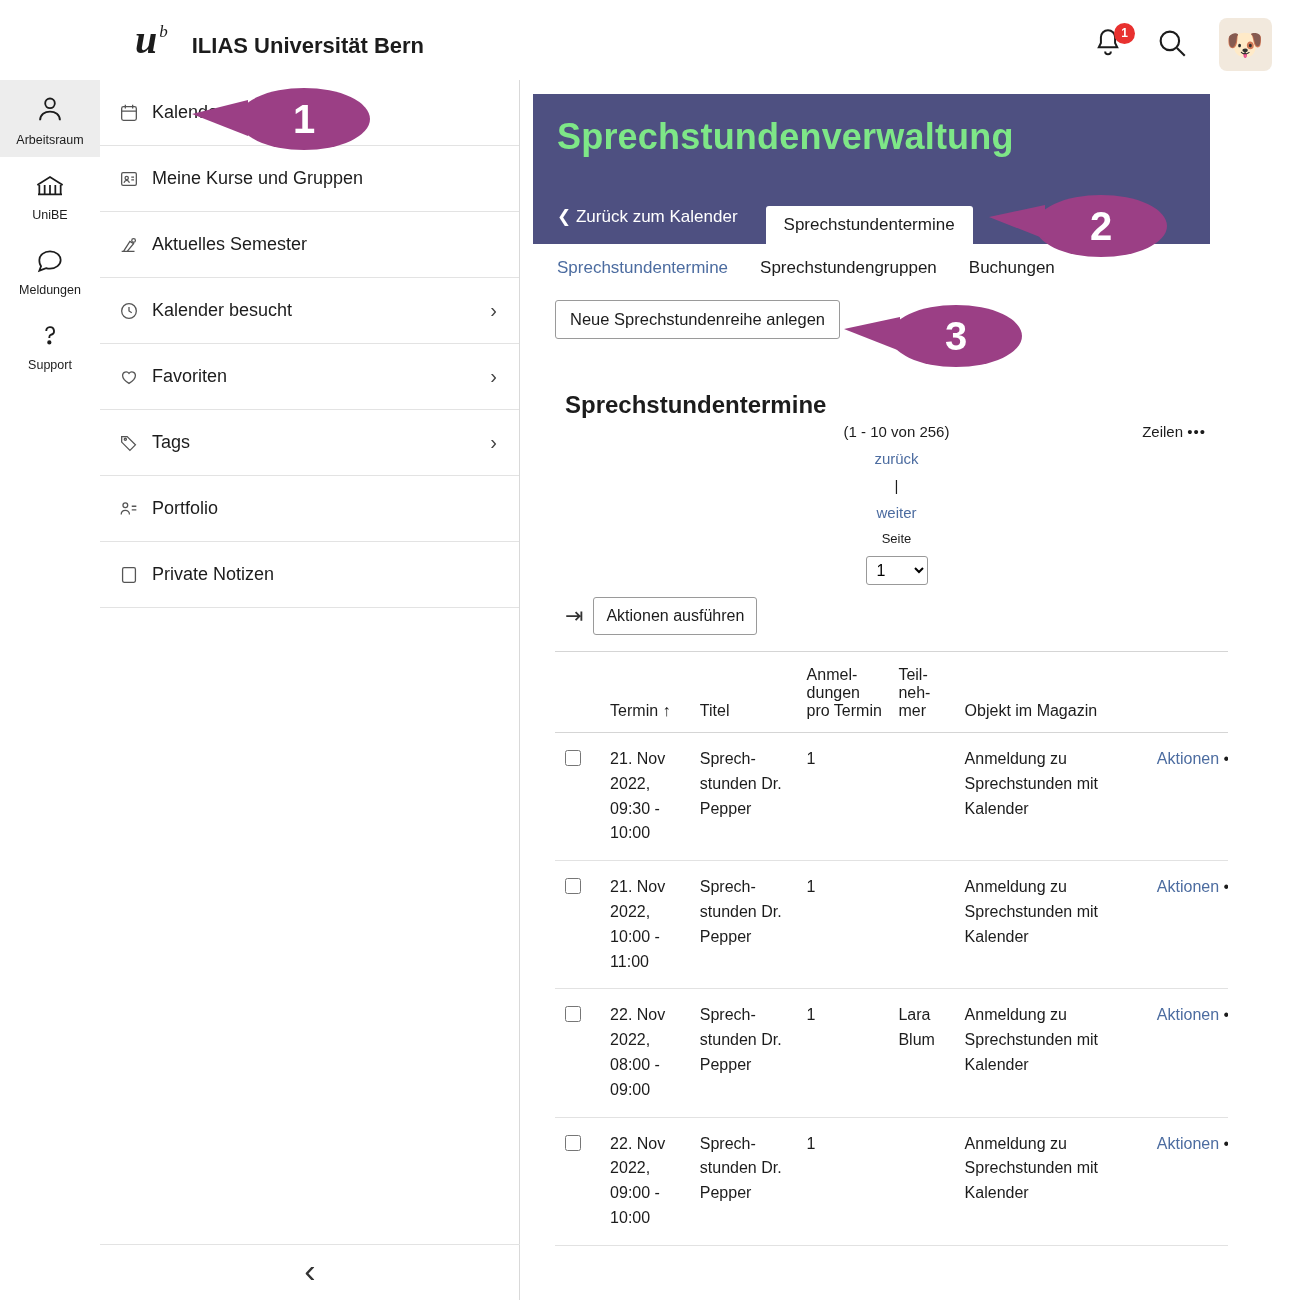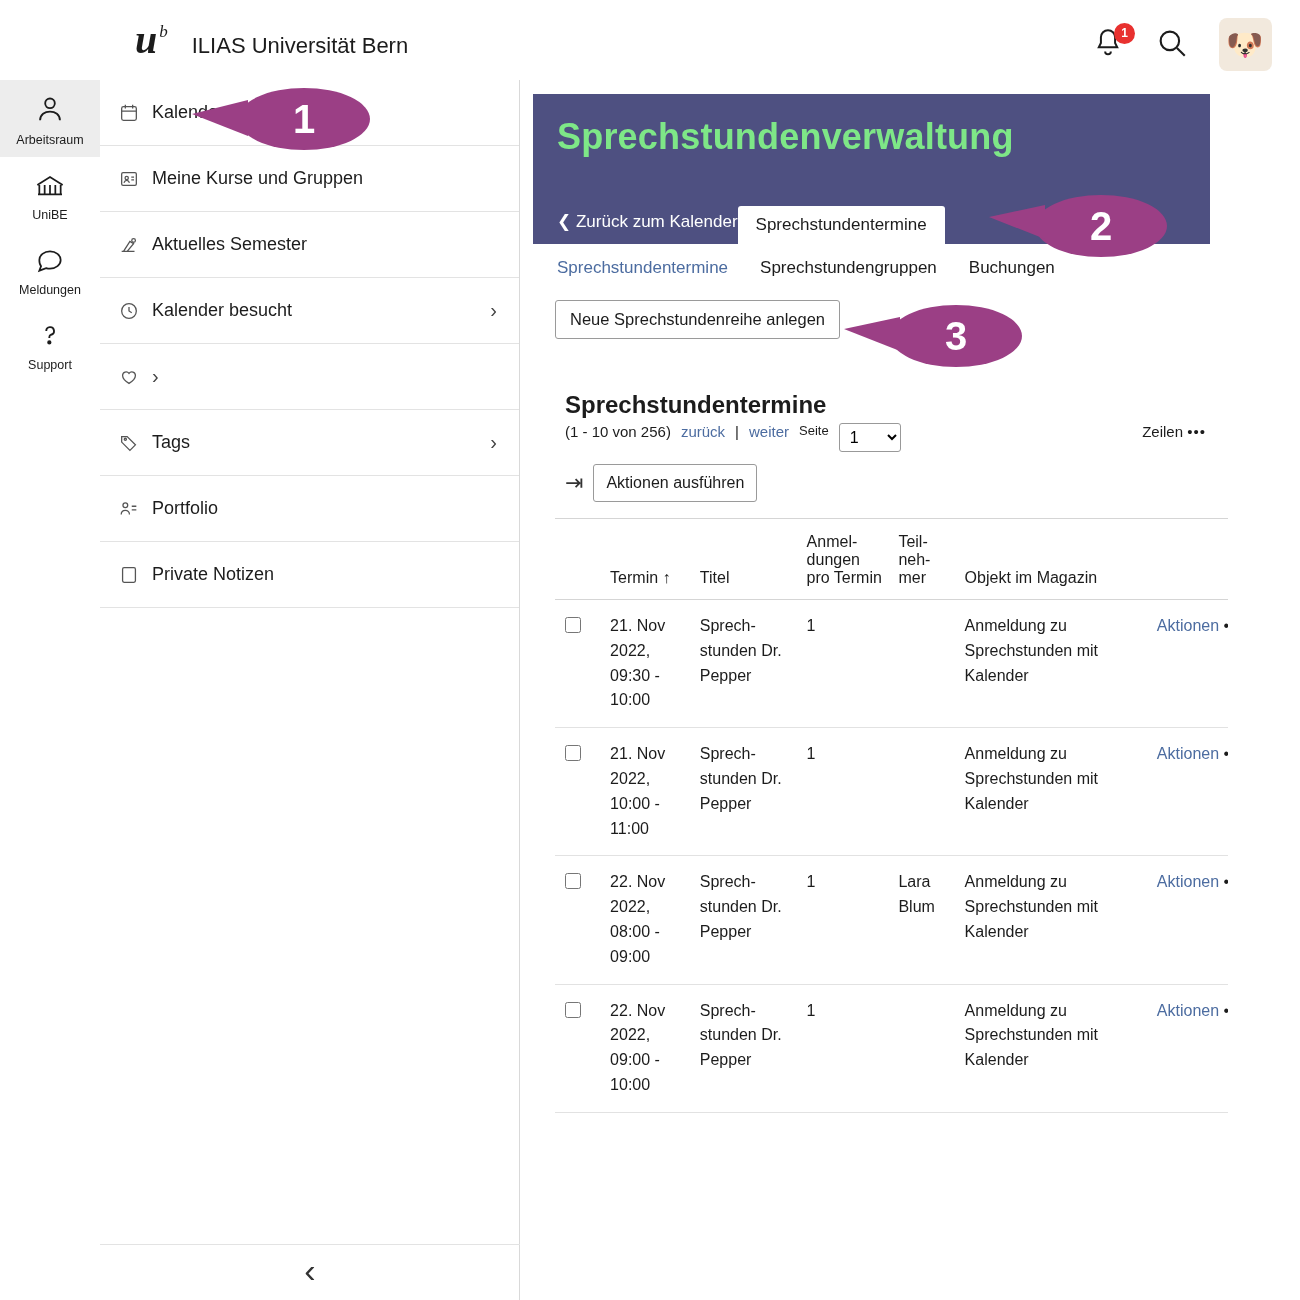--- a/index.html
+++ b/index.html
@@ -24,21 +24,21 @@
     font-family:"Liberation Serif", serif;
     font-style: italic; font-weight:bold; font-size:40px; color:#1c1c1c;
     line-height:1;
   }
   .brand .sup {
     font-family:"Liberation Serif", serif;
     font-style: italic; font-size:17px; color:#1c1c1c;
     margin-left:2px; position:relative; top:-16px;
   }
   .brand .title {
-    font-size:22px; font-weight:normal; color:#1c1c1c; margin-left:24px;
+    font-size:22px; font-weight:bold; color:#1c1c1c; margin-left:24px;
   }
   .header-right {
     position:absolute; right:28px; top:18px;
     display:flex; align-items:center; gap:30px;
   }
   .bell-wrap { position:relative; width:34px; height:40px; }
   .badge {
     position:absolute; top:-2px; right:-10px;
     background:#e8312f; color:#fff; border-radius:50%;
     width:21px; height:21px; font-size:12px; font-weight:bold;
@@ -86,21 +86,21 @@
     position:absolute; top:80px; left:521px; width:707px; height:1220px;
     background:#fff; overflow:hidden;
   }
   .hero {
     margin:14px 18px 0 12px; height:150px; background:#4e5081;
     padding:22px 26px 0 24px; position:relative;
   }
   .hero h1 {
     margin:0; font-size:36px; font-weight:bold; color:#7ee787; letter-spacing:.2px;
   }
-  .hero-tabs { position:absolute; bottom:0; left:24px; display:flex; align-items:flex-end; gap:0;}
+  .hero-tabs { position:absolute; bottom:0; left:24px; display:flex; gap:28px;}
   .hero-back { color:#fff; font-size:17px; padding-bottom:12px; }
   .hero-tab {
     background:#fff; color:#1c1c1c; font-size:17px;
     padding:9px 18px; border-radius:3px 3px 0 0;
   }
 
   .subtabs {
     display:flex; gap:32px; margin:14px 0 0 36px; font-size:17px;
   }
   .subtab { color:#1c1c1c; }
@@ -109,22 +109,22 @@
   .action-btn {
     margin:22px 15px 0 34px; display:inline-block;
     border:1px solid #9a9a9a; border-radius:3px;
     background:#fff; font-size:16.5px; padding:9px 14px; color:#1c1c1c;
   }
 
   .sect-title {
     margin:52px 0 4px 44px; font-size:24px; font-weight:bold; color:#1c1c1c;
   }
   .pager {
-    margin-left:44px; display:flex; gap:10px;
-    font-size:15px; color:#1c1c1c;
+    margin-left:44px; display:flex; align-items:center; gap:10px;
+    font-size:15px; color:#1c1c1c;flex-direction:column;
   }
   .pager a { color:#4c6ca0; }
   .pager select {
     font-size:16px; padding:4px 6px; border:1px solid #999; border-radius:3px;
     background:#fff; width:62px;
   }
   .rows-right {
     position:absolute; right:22px; font-size:15px; color:#1c1c1c;
   }
   .toolbar {
@@ -284,20 +284,21 @@
     <span class="txt">Kalender besucht</span>
     <span class="chev">›</span>
   </div>
 
   <div class="side-item">
     <span class="ico">
       <svg width="22" height="22" viewBox="0 0 24 24" fill="none" stroke="#555" stroke-width="1.4">
         <path d="M12 19s-7-4.3-7-8.6A3.9 3.9 0 0 1 12 8a3.9 3.9 0 0 1 7 2.4C19 14.7 12 19 12 19z"></path>
       </svg>
     </span>
+    <span class="txt">Favoriten</span>
     <span class="chev">›</span>
   </div>
 
   <div class="side-item">
     <span class="ico">
       <svg width="22" height="22" viewBox="0 0 24 24" fill="none" stroke="#555" stroke-width="1.4">
         <path d="M4 11V5h6l9 9-6 6-9-9z"></path>
           <circle cx="8" cy="8" r="1.2"></circle>
       </svg>
     </span>

